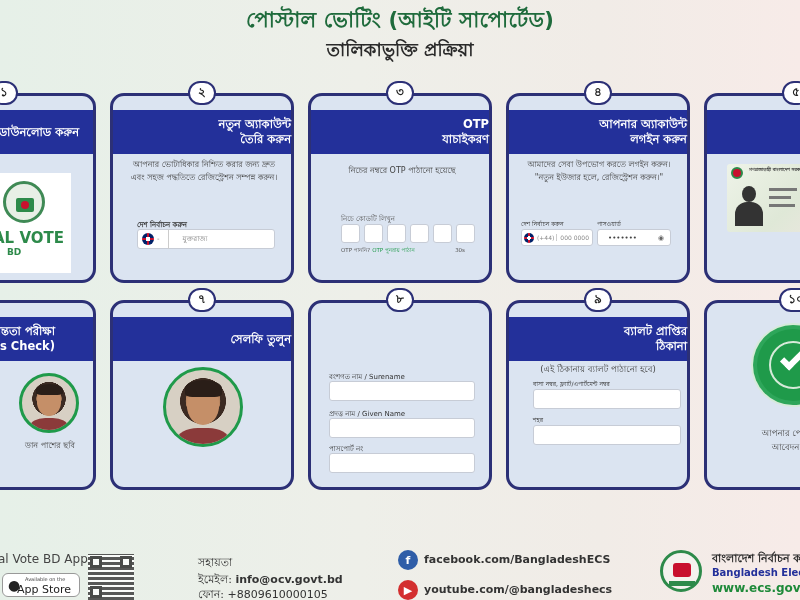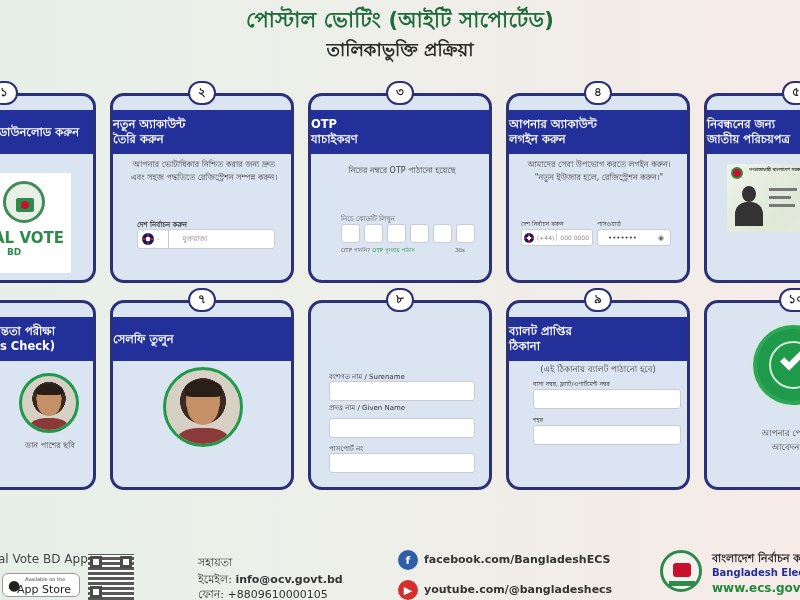--- a/index.html
+++ b/index.html
@@ -21,21 +21,21 @@
   .card {
     position: absolute; width: 184px; height: 190px;
     background: #dbe4f1;
     border: 3px solid #2c3076;
     border-radius: 14px;
     overflow: visible;
   }
   .card .hdr {
     position: absolute; left: 0; top: 14px; width: 100%; height: 44px;
     background: #23309a; color: #fff;
-    display: flex; flex-direction: column; align-items: flex-start; justify-content: center;
+    display: flex; flex-direction: column; align-items: flex-end; justify-content: center;
     font-size: 11.5px; font-weight: bold; line-height: 15px; text-align: center;
   }
   .card .num {
     position: absolute; top: -15px; left: 50%; transform: translateX(-50%);
     width: 28px; height: 24px; border-radius: 12px;
     background: #fff; border: 2.5px solid #2c3076;
     font-size: 12px; font-weight: bold; color: #222;
     display: flex; align-items: center; justify-content: center;
   }
   .body-text { font-size: 8px; color: #444; text-align: center; line-height: 13px; }
@@ -197,21 +197,21 @@
     <div class="shirt"></div>
       <div class="face"></div>
       <div class="hair"></div>
   </div>
 </div>
 
 <div class="card" style="left:308px; top:300px;">
   <div class="num">৮</div>
   <div class="lbl" style="position:absolute; left:18px; top:68px;">বংশগত নাম / Surename</div>
   <div class="input" style="position:absolute; left:18px; top:78px; width:146px; height:20px;"></div>
-  <div class="lbl" style="position:absolute; left:18px; top:99px;">প্রদত্ত নাম / Given Name</div>
+  <div class="lbl" style="position:absolute; left:18px; top:105px;">প্রদত্ত নাম / Given Name</div>
   <div class="input" style="position:absolute; left:18px; top:115px; width:146px; height:20px;"></div>
   <div class="lbl" style="position:absolute; left:18px; top:140px;">পাসপোর্ট নং</div>
   <div class="input" style="position:absolute; left:18px; top:150px; width:146px; height:20px;"></div>
 </div>
 
 <div class="card" style="left:506px; top:300px;">
   <div class="num">৯</div>
   <div class="hdr">
     <span>ব্যালট প্রাপ্তির</span>
     <span>ঠিকানা</span>

